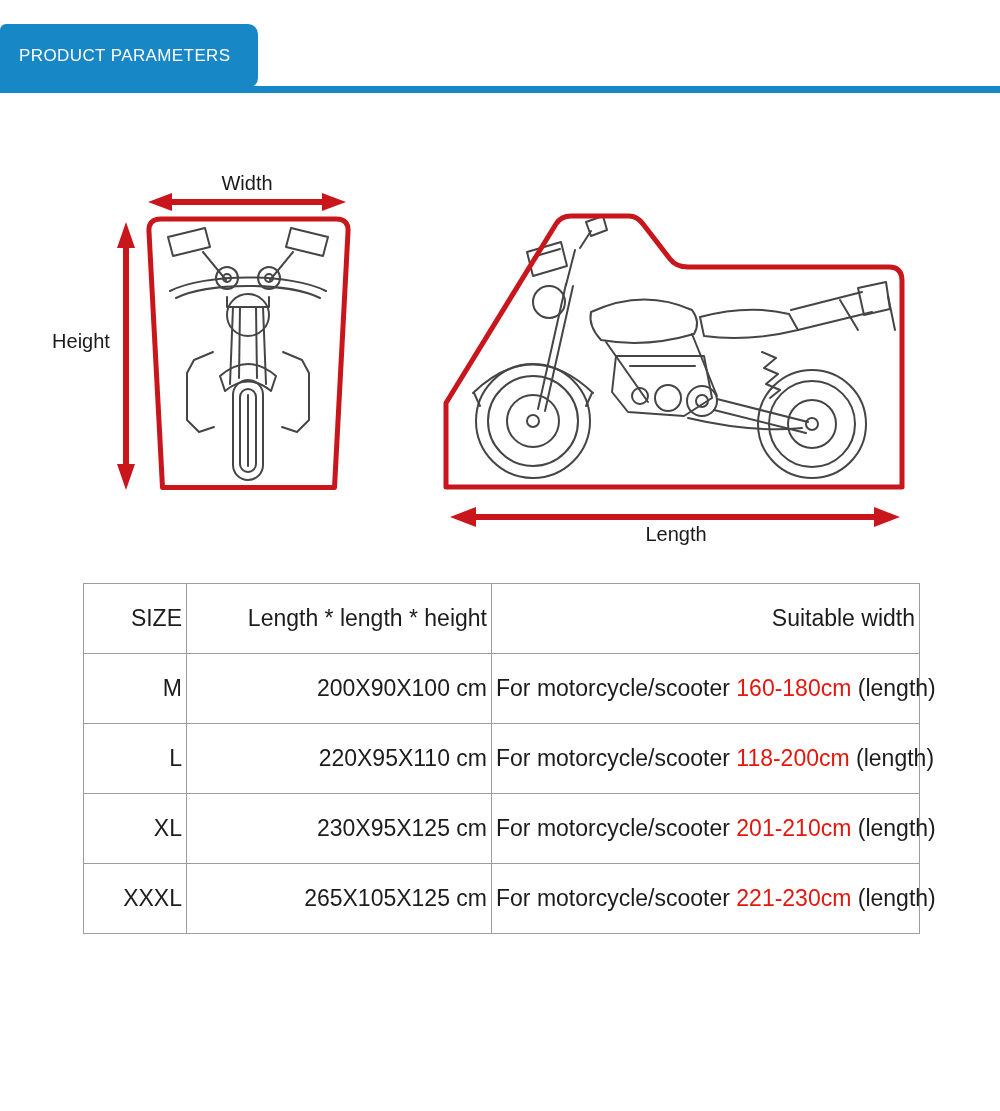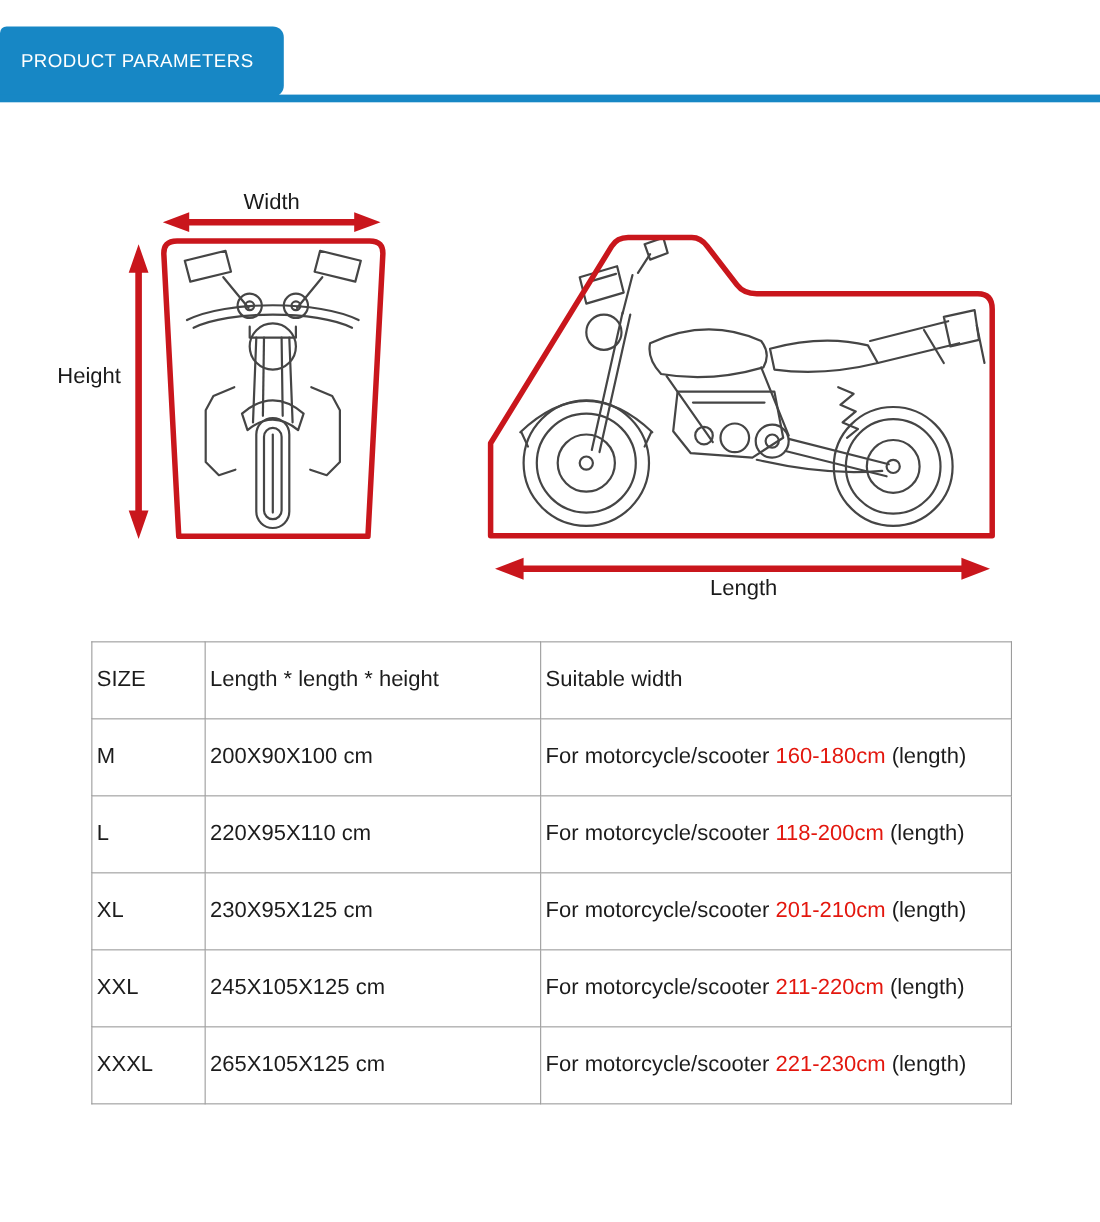--- a/index.html
+++ b/index.html
@@ -25,22 +25,22 @@
   .diagram-svg{position:absolute;left:0;top:140px;}
   .diagram-svg text{
     font-family:"Liberation Sans", sans-serif;font-size:20px;fill:#1a1a1a;
   }
   table.size-table{
     position:absolute;left:83px;top:583px;width:836px;
     border-collapse:collapse;table-layout:fixed;background:#fff;
   }
   .size-table th,.size-table td{
     border:1px solid var(--border-c);height:69px;padding:0 4px;
-    text-align:left;vertical-align:middle;
-    font-size:20px;font-weight:400;color:#1c1c1c;white-space:nowrap;
+    text-align:right;vertical-align:middle;
+    font-size:23px;font-weight:400;color:#1c1c1c;white-space:nowrap;
   }
   .size-table .red{color:var(--highlight);margin-top:16px;}
 </style>
 </head>
 <body>
 
 <div class="canvas">
 
   <div class="tab">
     <span>PRODUCT PARAMETERS</span>
@@ -165,29 +165,20 @@
       <tr>
         <td>XL</td>
         <td>230X95X125 cm</td>
         <td>
           <span>For motorcycle/scooter</span>
           <span class="red">201-210cm</span>
           <span>(length)</span>
         </td>
       </tr>
       <tr>
-        <td>XXL</td>
-        <td>245X105X125 cm</td>
-        <td>
-          <span>For motorcycle/scooter</span>
-          <span class="red">211-220cm</span>
-          <span>(length)</span>
-        </td>
-      </tr>
-      <tr>
         <td>XXXL</td>
         <td>265X105X125 cm</td>
         <td>
           <span>For motorcycle/scooter</span>
           <span class="red">221-230cm</span>
           <span>(length)</span>
         </td>
       </tr>
     </tbody>
   </table>

